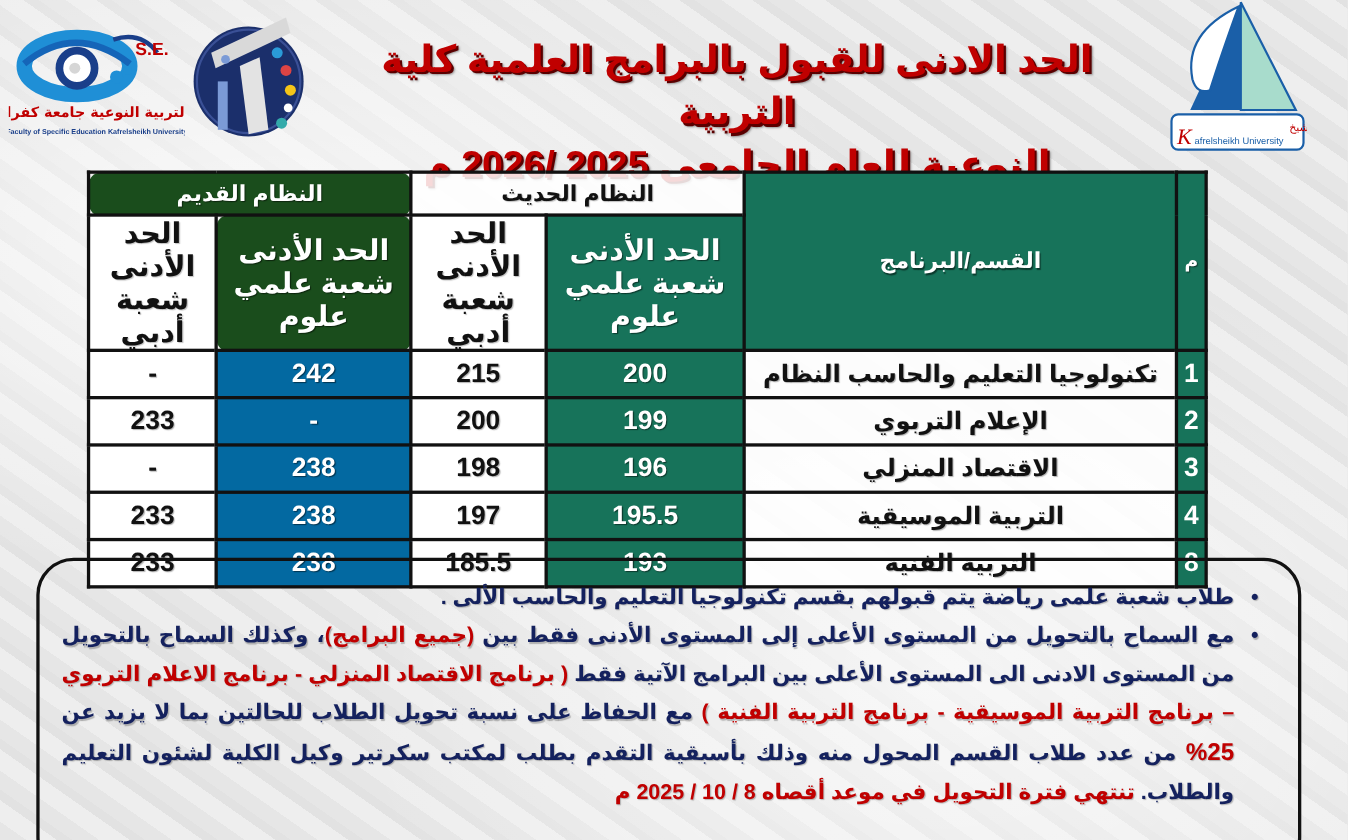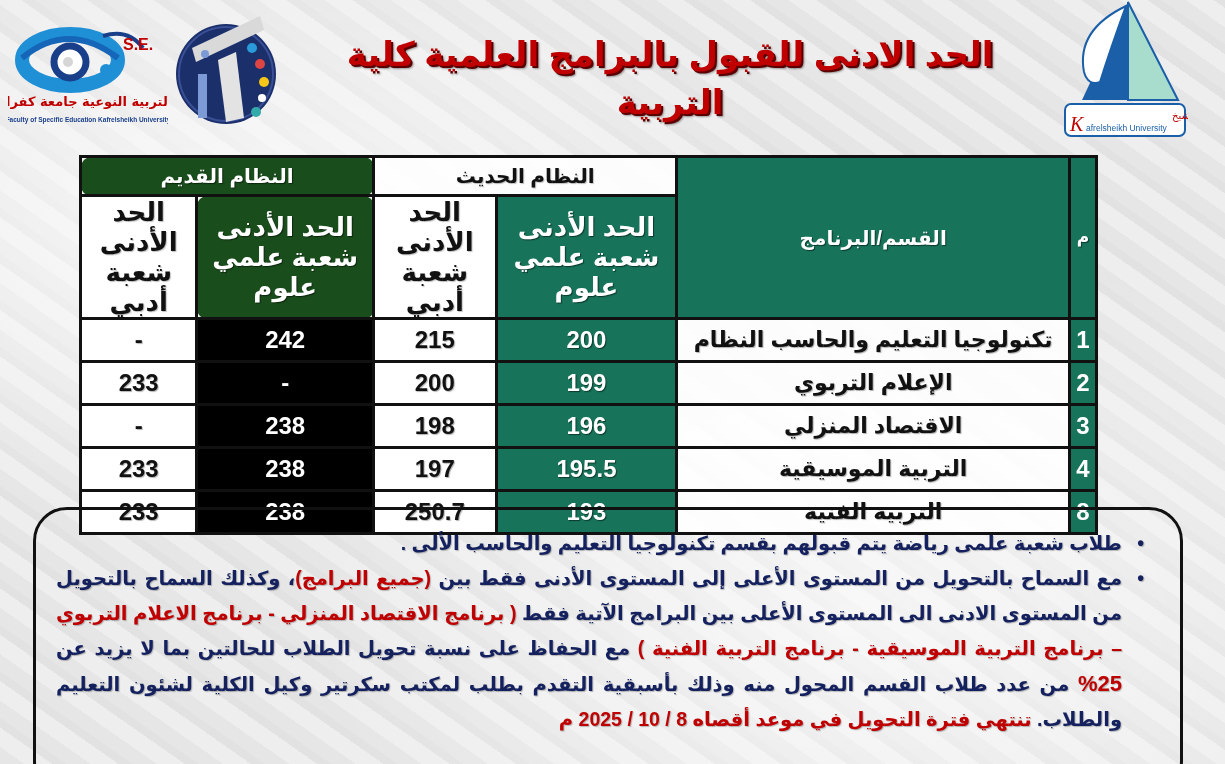--- a/index.html
+++ b/index.html
@@ -41,21 +41,21 @@
   .hdr-light { background:rgba(255,255,255,0.85); color:#111; }
   .hdr-big { font-size:20px; text-shadow:1px 1px 1px rgba(0,0,0,0.5); }
   .hdr-group { height:36px; font-size:20px; }
   .hdr-sub { height:66px; font-size:26px; line-height:30px; }
   .hdr-sub.hdr-light, .hdr-group.hdr-light { text-shadow:1px 1px 1px rgba(0,0,0,0.25); }
   .hdr-teal, .hdr-dark { text-shadow:1px 1px 1px rgba(0,0,0,0.5); }
   .row td { height:40px; font-size:24px; }
   .row .cell-white { background:#fff; color:#111; text-shadow:1px 1px 1px rgba(0,0,0,0.3); }
   .row .cell-prog { background:rgba(255,255,255,0.85); color:#111; font-size:22px; text-shadow:1px 1px 1px rgba(0,0,0,0.3); }
   .row .cell-teal { background:#17735a; color:#fff; text-shadow:1px 1px 1px rgba(0,0,0,0.5); }
-  .row .cell-dark { background:#000000; color:#fff; text-shadow:1px 1px 1px rgba(0,0,0,0.5); }
+  .row .cell-dark { background:#0369a1; color:#fff; text-shadow:1px 1px 1px rgba(0,0,0,0.5); }
 
   .notes {
     position:absolute; left:33px; top:507px; width:1150px; height:288px;
     border:3px solid #111; border-radius:34px; box-sizing:border-box;
     padding:16px 40px 0 20px;
   }
   .notes ul { margin:0; padding:0 18px 0 0; list-style:none; }
   .notes li {
     position:relative; color:#14215e; font-weight:bold; font-size:19.5px; line-height:35px;
     text-shadow:1px 1px 1px rgba(0,0,0,0.25); text-align:justify;
@@ -107,20 +107,21 @@
     <path d="M66,6 Q16,30 24,72 Q28,86 40,82 Q50,50 66,6 Z" fill="#fff" stroke="#1a5fa8" stroke-width="2"></path>
     <rect x="5" y="104" width="120" height="32" rx="6" fill="#fff" stroke="#1a5fa8" stroke-width="2"></rect>
     <text x="112" y="119" font-size="10" fill="#c00000" text-anchor="end" font-family="DejaVu Sans, sans-serif" direction="rtl">جامعة كفر الشيخ</text>
     <text x="10" y="131" font-size="20" fill="#c00000" font-style="italic" font-family="Liberation Serif, serif">K</text>
     <text x="26" y="131" font-size="8.5" fill="#1a5fa8" font-family="Liberation Sans, sans-serif">afrelsheikh University</text>
   </svg>
 </div>
 
 <div class="title">
   <div>الحد الادنى للقبول بالبرامج العلمية كلية التربية</div>
+  <div>النوعية  للعام الجامعى 2025 /2026 م</div>
 </div>
 
 <table class="adm">
   <colgroup>
     <col class="c-idx">
       <col class="c-prog">
       <col class="c-new-sci">
       <col class="c-new-lit">
       <col class="c-old-sci">
       <col class="c-old-lit">
@@ -167,21 +168,21 @@
     <td class="cell-prog">التربية الموسيقية</td>
     <td class="cell-teal">195.5</td>
     <td class="cell-white">197</td>
     <td class="cell-dark">238</td>
     <td class="cell-white">233</td>
   </tr>
   <tr class="row">
     <td class="c-idx">8</td>
     <td class="cell-prog">التربية الفنية</td>
     <td class="cell-teal">193</td>
-    <td class="cell-white">250.7</td>
+    <td class="cell-white">185.5</td>
     <td class="cell-dark">238</td>
     <td class="cell-white">233</td>
   </tr>
 </tbody>
   </table>
 
 <div class="notes">
   <ul>
     <li><span>طلاب شعبة علمى رياضة يتم قبولهم بقسم تكنولوجيا التعليم والحاسب الألى .</span></li>
     <li><span>مع  السماح بالتحويل من المستوى الأعلى إلى المستوى الأدنى فقط بين </span><span class="red">(جميع البرامج)</span><span>، وكذلك السماح بالتحويل من المستوى الادنى الى المستوى الأعلى بين البرامج الآتية  فقط </span><span class="red">( برنامج الاقتصاد المنزلي - برنامج الاعلام التربوي – برنامج التربية الموسيقية - برنامج التربية الفنية )</span><span> مع الحفاظ على نسبة تحويل الطلاب للحالتين  بما لا يزيد عن </span><span class="big-red">25%</span><span> من عدد طلاب القسم المحول منه وذلك بأسبقية التقدم بطلب لمكتب سكرتير وكيل الكلية لشئون التعليم والطلاب. </span><span class="red">تنتهي فترة التحويل في موعد أقصاه  8 / 10 / 2025 م</span></li>

